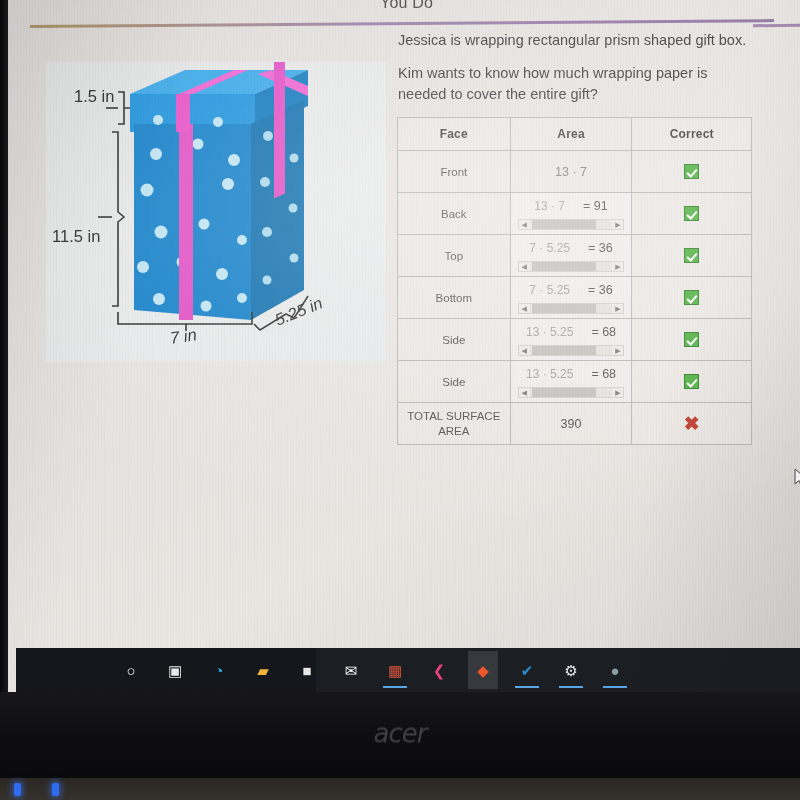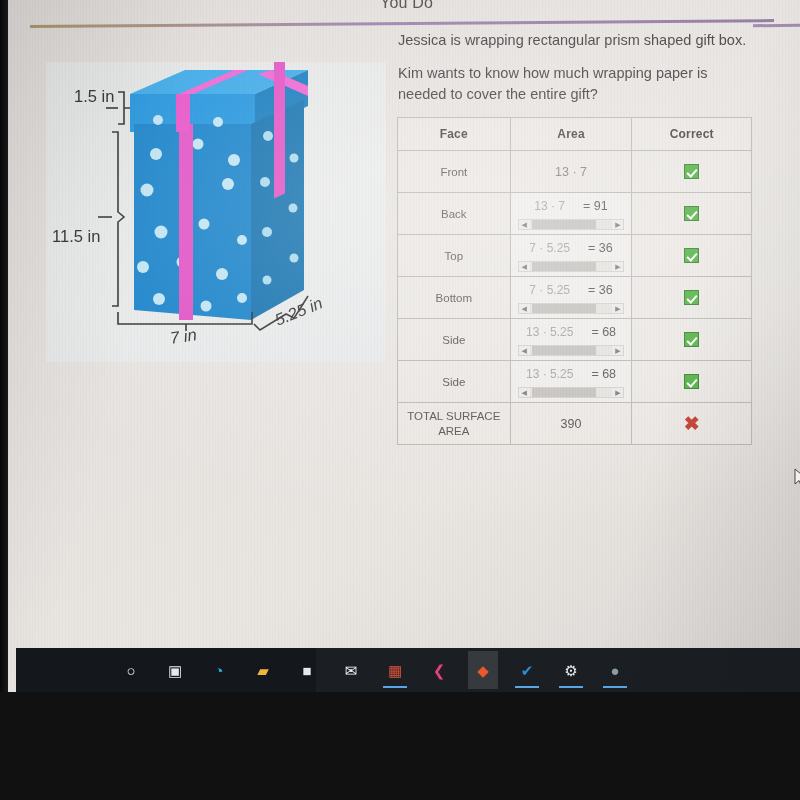--- a/index.html
+++ b/index.html
@@ -469,14 +469,21 @@
     <div id="screen-texture"></div>
     <div id="screen-sheen"></div>
 
     <svg id="cursor" width="16" height="22" viewBox="0 0 16 22">
       <path d="M1,1 L1,16 L5,12.5 L7.6,18.6 L10.3,17.4 L7.8,11.5 L13,11.2 Z" fill="#f2f1ef" stroke="#4a4a4a" stroke-width="1"></path>
     </svg>
   </div>
 
   <div id="screen-edge"></div>
 
+  <div id="bezel">
+    <div id="acer-logo">acer</div>
+    <div id="deck">
+      <div class="led" id="led1"></div>
+      <div class="led" id="led2"></div>
+    </div>
+  </div>
 
 </div>
 
 </body></html>

